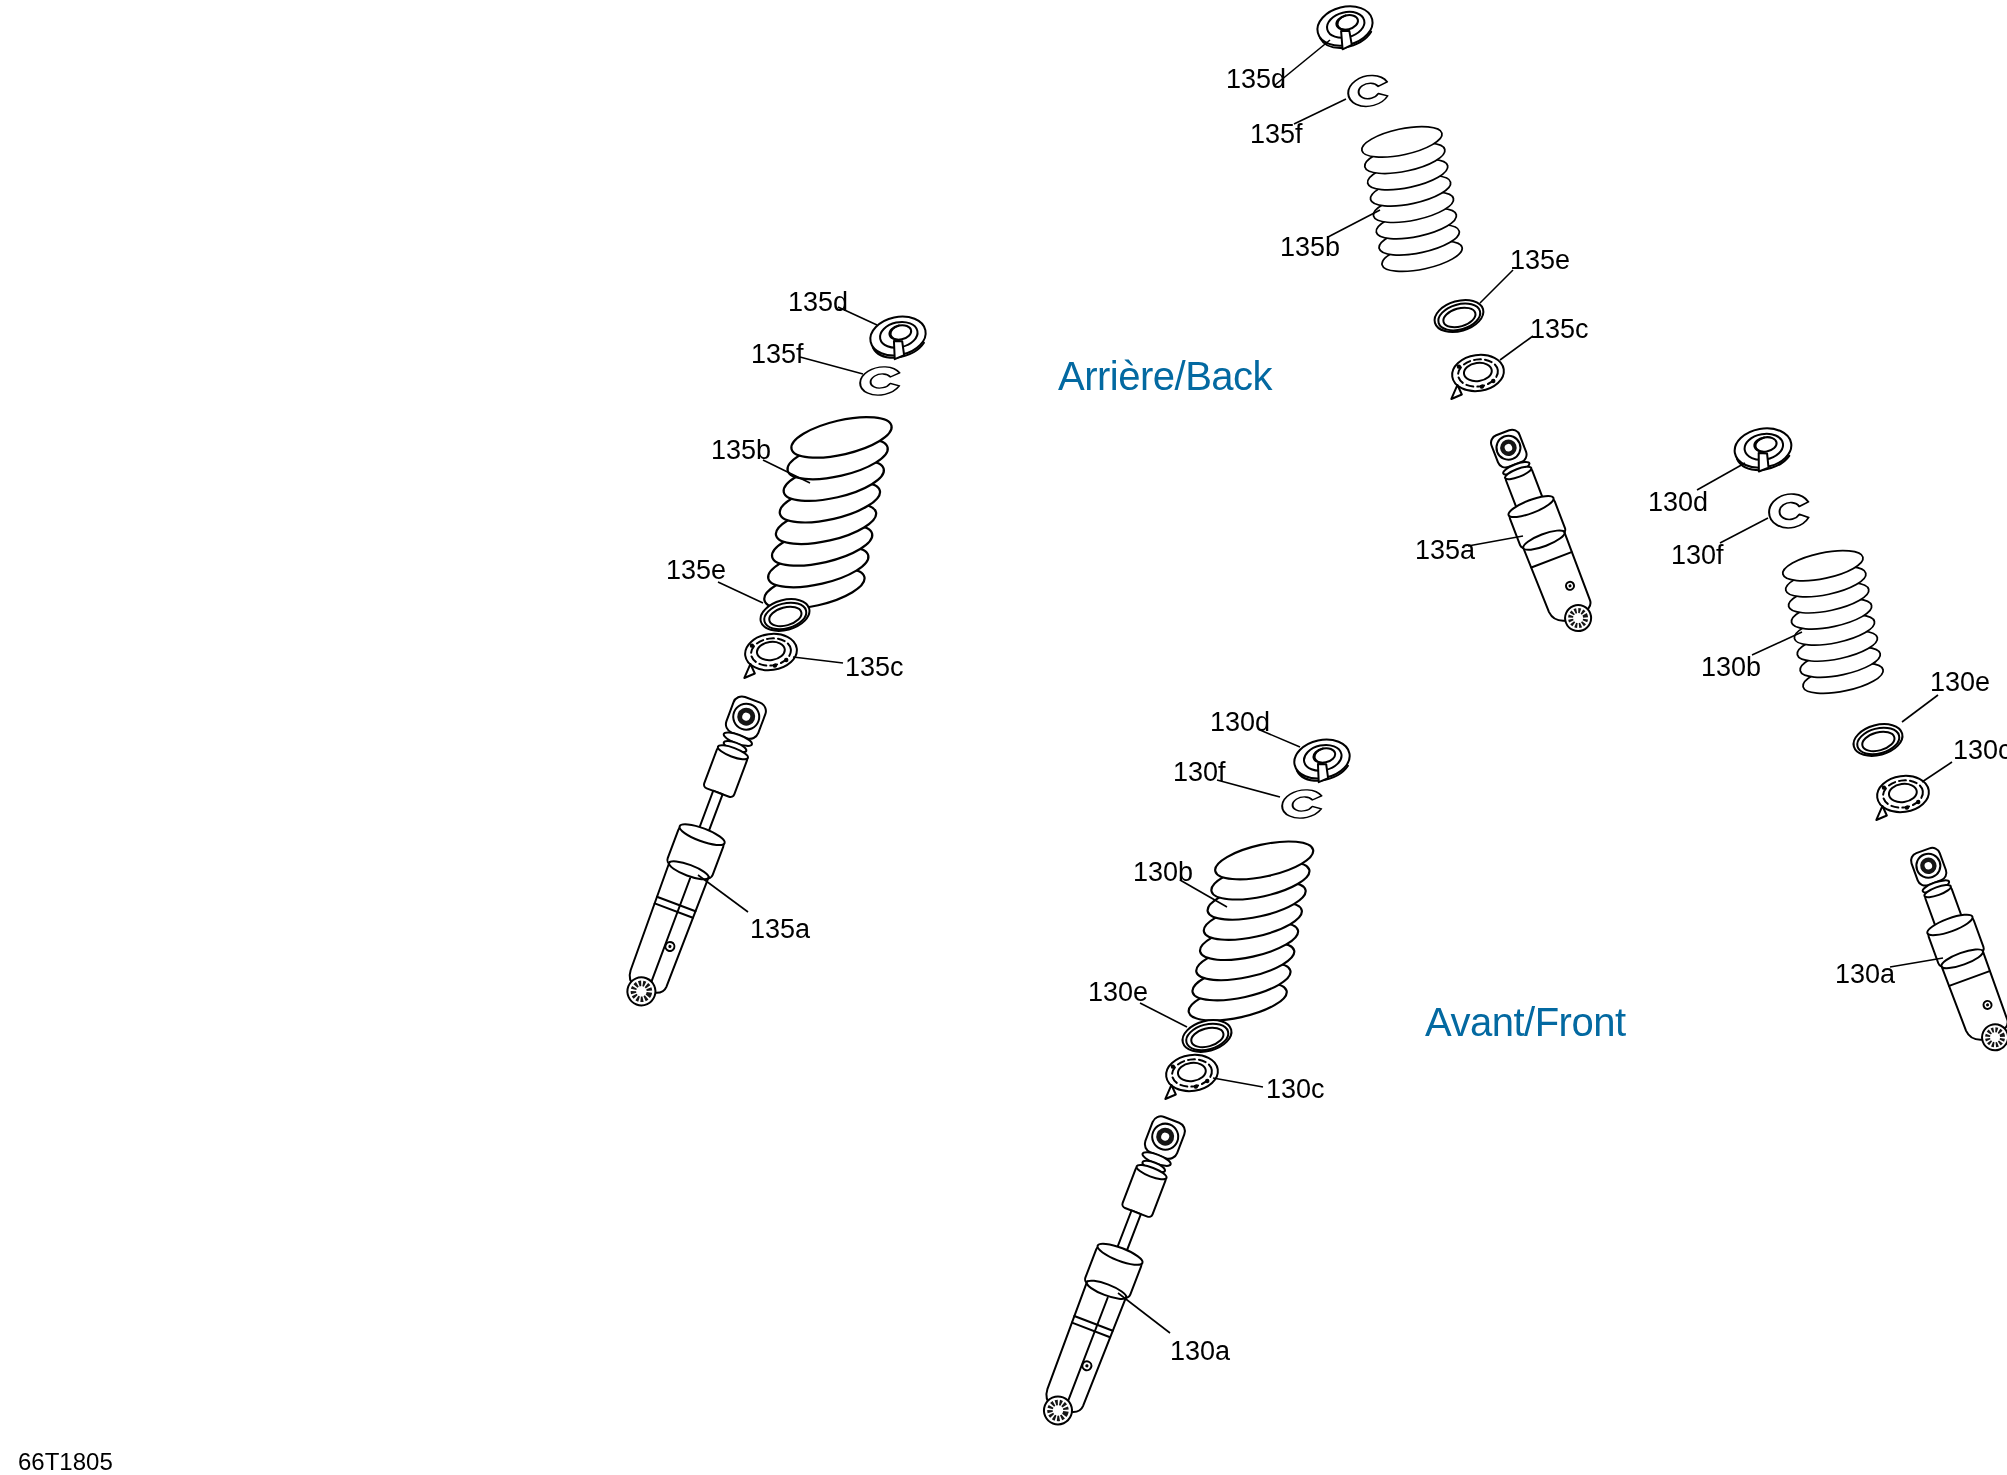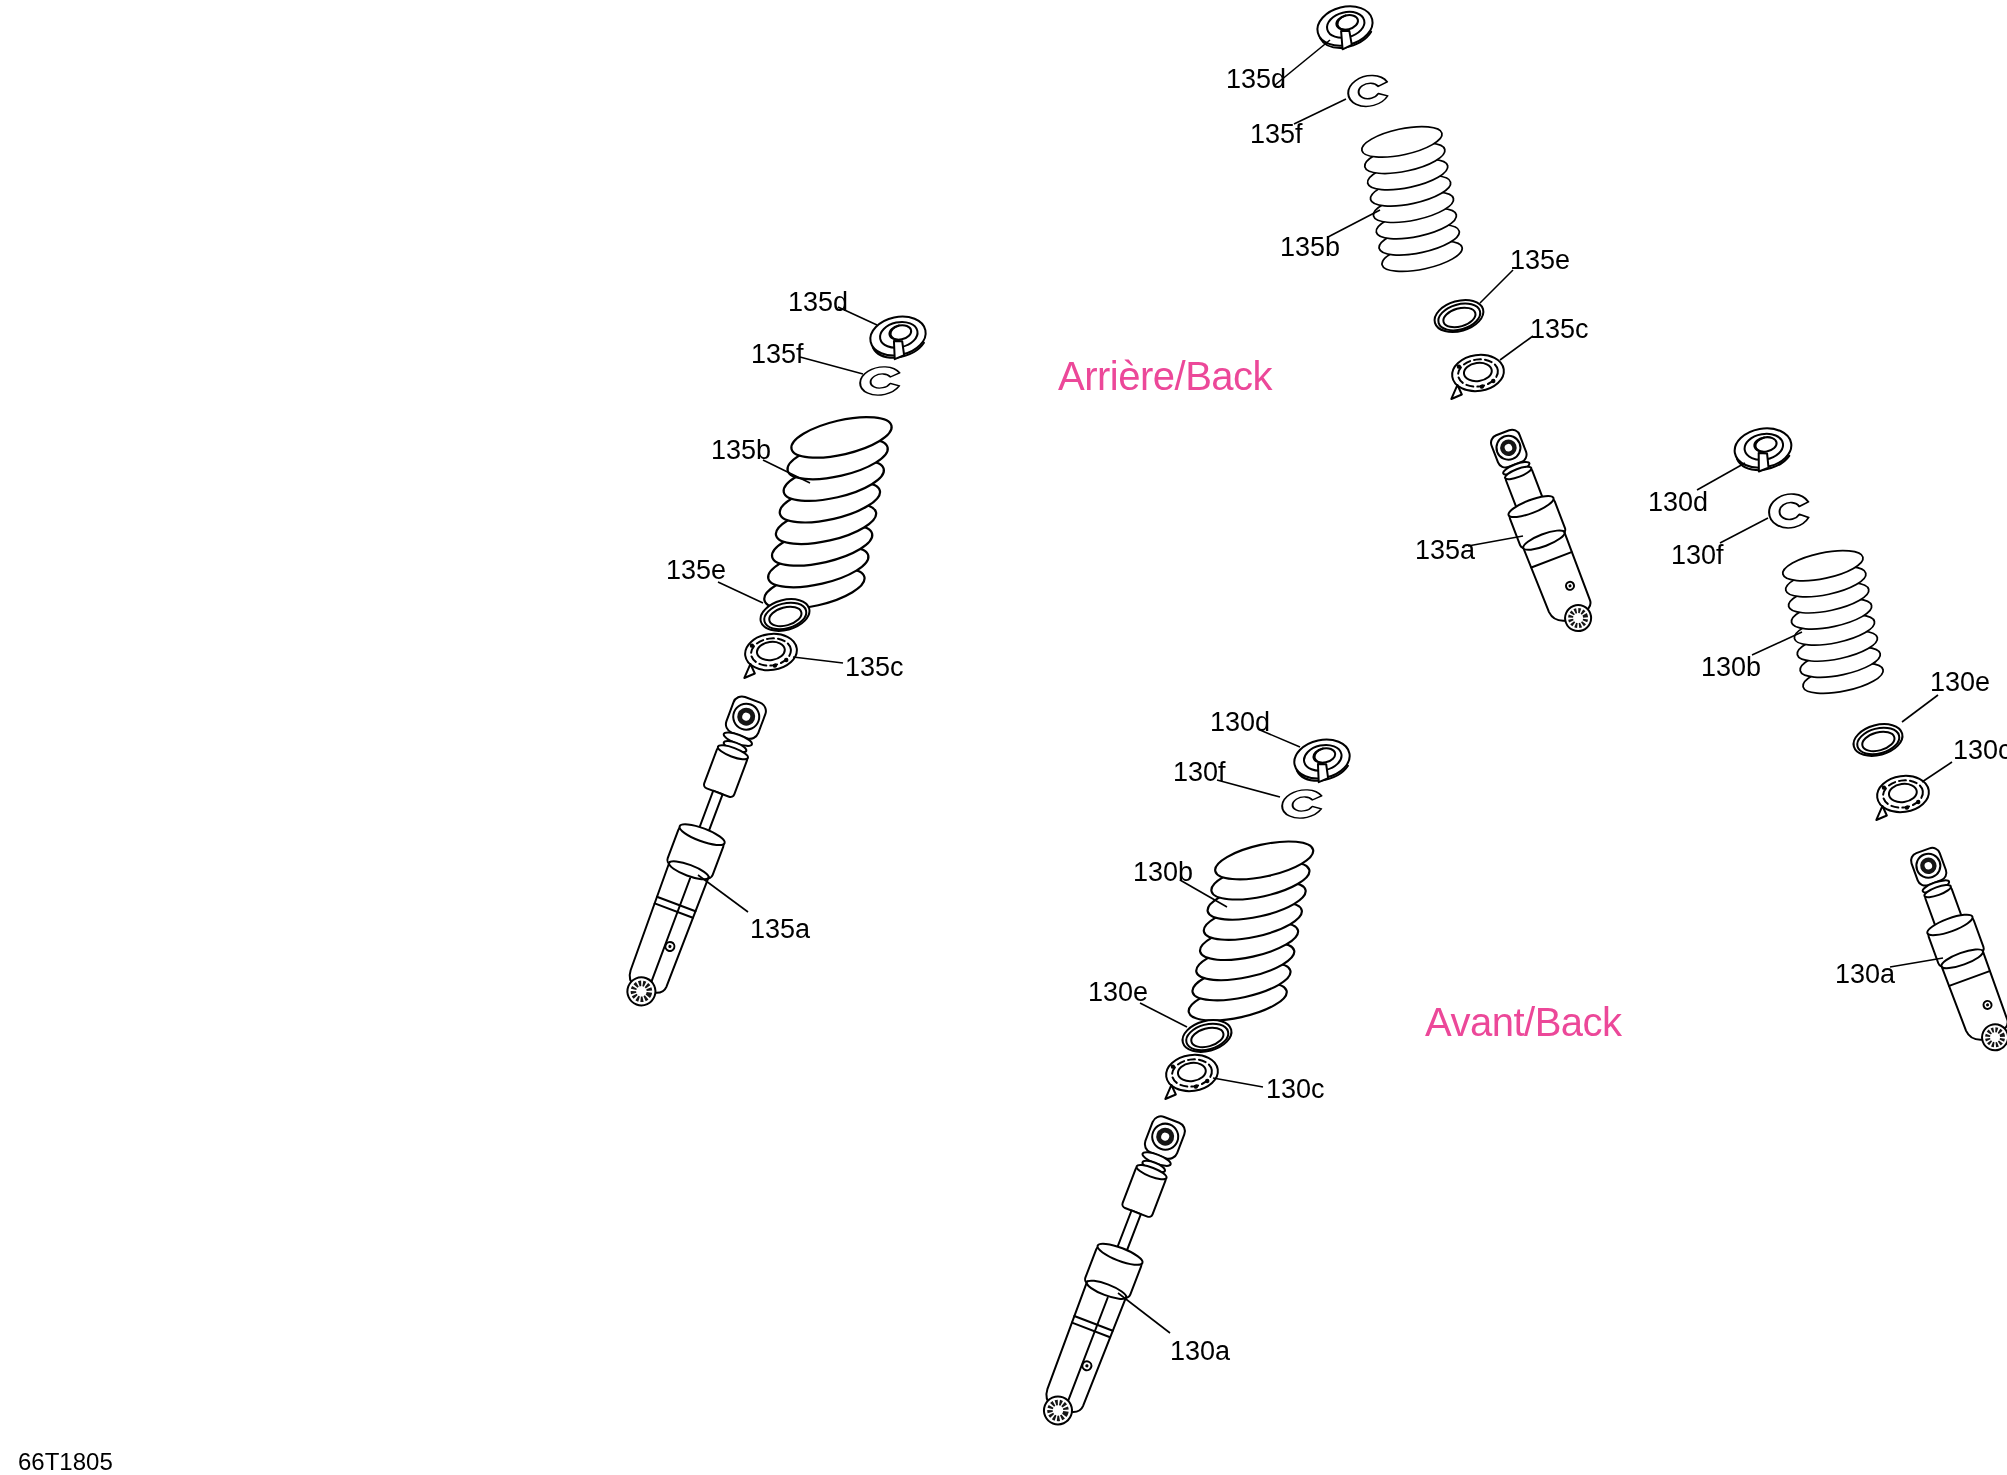--- a/index.html
+++ b/index.html
@@ -11,21 +11,21 @@
   .ln{stroke:#000;stroke-width:2;fill:#fff;stroke-linejoin:round;stroke-linecap:round;}
   .coil{stroke:#000;stroke-width:2.5;fill:#fff;}
   .nf{fill:none;}
   .dark{stroke:#151515;fill:none;}
   .leader{stroke:#000;stroke-width:1.6;}
   .callout{
     position:absolute;font-size:27px;line-height:1;white-space:nowrap;color:#000;
   }
   .section-title{
     position:absolute;font-size:40px;line-height:1;letter-spacing:-0.5px;
-    white-space:nowrap;color:#ec4899;
+    white-space:nowrap;color:#0369a1;
   }
   .drawing-code{position:absolute;font-size:24px;line-height:1;color:#000;}
 </style>
 </head>
 <body>
 
 <div class="canvas">
 
   <svg class="art" width="2007" height="1475" viewBox="0 0 2007 1475">
     <defs>
@@ -197,16 +197,16 @@
   <div class="callout" style="left:1266px;top:1076px">130c</div>
   <div class="callout" style="left:1170px;top:1338px">130a</div>
   <div class="callout" style="left:1648px;top:489px">130d</div>
   <div class="callout" style="left:1671px;top:542px">130f</div>
   <div class="callout" style="left:1701px;top:654px">130b</div>
   <div class="callout" style="left:1930px;top:669px">130e</div>
   <div class="callout" style="left:1953px;top:737px">130c</div>
   <div class="callout" style="left:1835px;top:961px">130a</div>
 
   <div class="section-title" style="left:1058px;top:356px">Arrière/Back</div>
-  <div class="section-title" style="left:1425px;top:1002px">Avant/Back</div>
+  <div class="section-title" style="left:1425px;top:1002px">Avant/Front</div>
 
   <div class="drawing-code" style="left:18px;top:1450px">66T1805</div>
 </div>
 
 </body></html>

